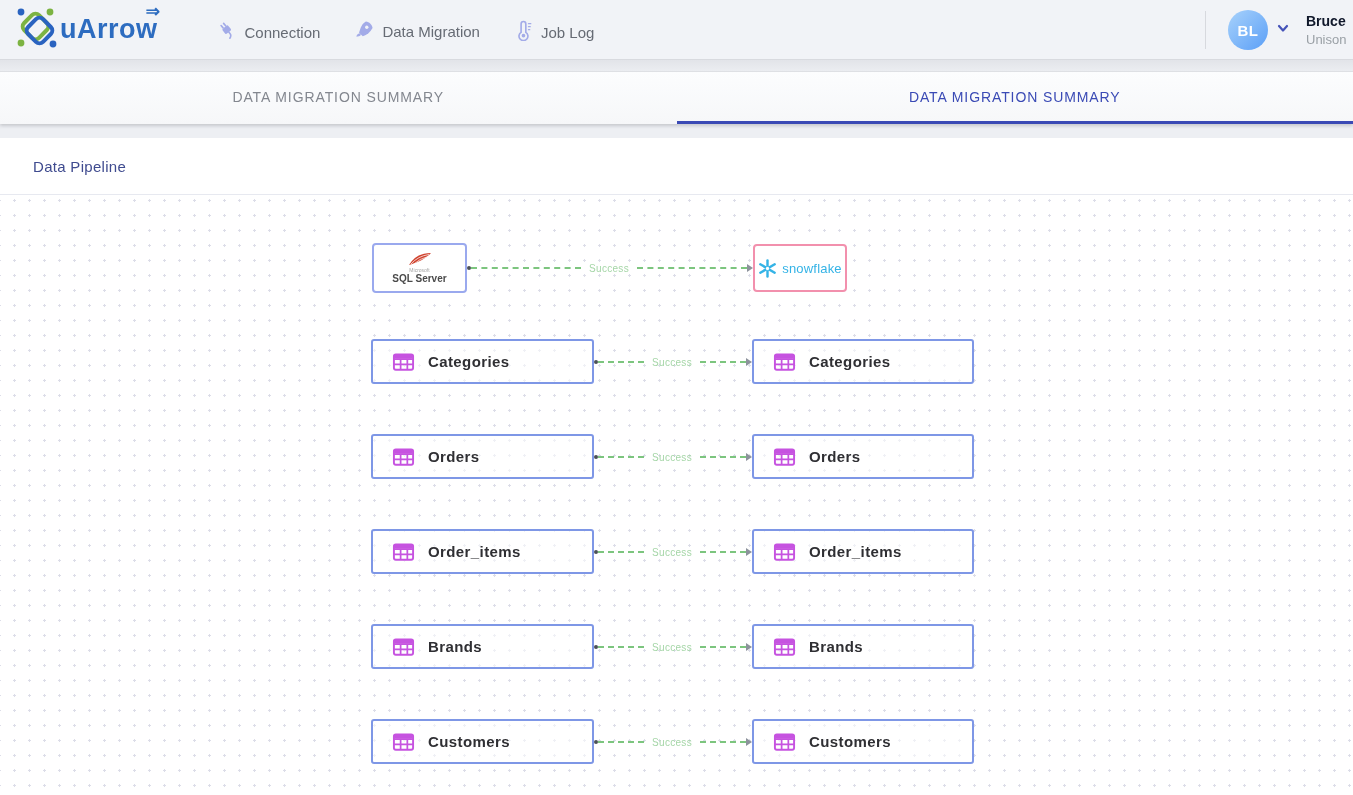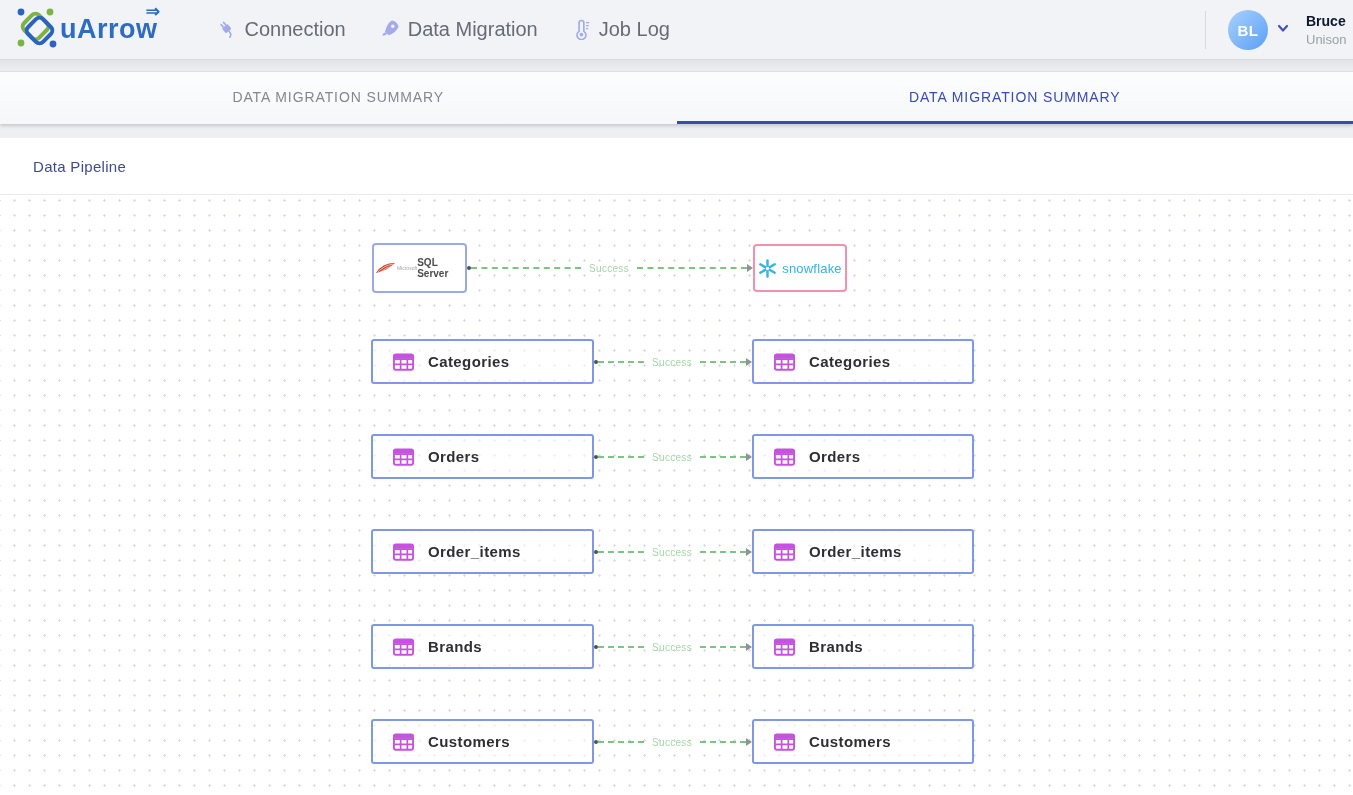--- a/index.html
+++ b/index.html
@@ -4,21 +4,21 @@
 <style>
   * { margin:0; padding:0; box-sizing:border-box; }
   html,body { width:1353px; height:795px; overflow:hidden; font-family:"Liberation Sans", sans-serif; background:#fff; }
 
   
   .header { position:relative; height:60px; background:#f1f3f7; border-bottom:1px solid #d8dadf; display:flex; align-items:center; padding-left:14px; }
   .logo { display:flex; align-items:center; gap:0; }
   .logo-text { position:relative; font-size:27px; font-weight:bold; color:#2d6cc0; letter-spacing:.5px; }
   .logo-arrow { position:absolute; top:-13px; right:-3px; font-size:17px; font-weight:bold; color:#2d6cc0; }
   .nav { display:flex; align-items:center; gap:34px; margin-left:58px; }
-  .nav-item { display:flex; align-items:flex-start; gap:7px; font-size:20px; color:#666b74; cursor:pointer; }
+  .nav-item { display:flex; align-items:flex-end; gap:7px; font-size:15px; color:#666b74; cursor:pointer; }
   .nav-item svg { display:block; }
 
   .user { position:absolute; left:1205px; top:0; height:60px; display:flex; align-items:center; }
   .user-divider { width:1px; height:38px; background:#d7d9de; margin-right:22px; }
   .avatar { width:40px; height:40px; border-radius:50%; background:linear-gradient(135deg,#a8d2fb 0%,#5b9ff7 100%); color:#fff; font-weight:bold; font-size:15px; display:flex; align-items:center; justify-content:center; letter-spacing:.5px; }
   .chevron { margin-left:8px; }
   .user-names { margin-left:16px; white-space:nowrap; }
   .user-name { font-size:14px; font-weight:bold; color:#0f172a; }
   .user-org { font-size:13px; color:#9aa0a6; margin-top:3px; }
 
@@ -28,21 +28,21 @@
   .tab { flex:1; display:flex; align-items:center; justify-content:center; font-size:14px; letter-spacing:.9px; color:#83878f; cursor:pointer; border-bottom:3px solid transparent; }
   .tab.active { color:#3a4ab5; border-bottom-color:#3a4ab5; }
   .band2 { height:14px; background:#edeff3; }
   .title-bar { height:57px; background:#fff; border-bottom:1px solid #e7e9f0; display:flex; align-items:center; padding-left:33px; }
   .page-title { font-size:15px; color:#3f4b8f; letter-spacing:.3px; }
 
   
   .canvas { position:relative; height:595px; background:#fff; background-image:radial-gradient(circle,#dcdde8 1.1px, transparent 1.4px); background-size:15px 15px; background-position:7px 13px; }
 
   .node { position:absolute; background:#fff; border-radius:4px; display:flex; align-items:center; }
-  .src-node { left:372px; top:48px; width:95px; height:50px; border:2px solid #9aa9ee; flex-direction:row; justify-content:center; }
+  .src-node { left:372px; top:48px; width:95px; height:50px; border:2px solid #9aa9ee; flex-direction:column; justify-content:center; }
   .tgt-node { left:753px; top:49px; width:94px; height:48px; border:2px solid #f290ad; justify-content:center; gap:5px; }
   .sql-brand { font-size:5px; color:#a6a6a6; margin-top:1px; line-height:1; }
   .sql-title { font-size:10px; font-weight:bold; color:#4a4a4a; line-height:1.1; }
   .sf-title { font-size:13px; color:#34b3e6; letter-spacing:.2px; }
 
   .tbl-node { width:223px; height:45px; border:2px solid #7e97e6; border-radius:3px; background:rgba(255,255,255,.55); padding-left:19px; gap:13px; }
   .tbl-label { font-size:15px; font-weight:bold; color:#2f2f33; letter-spacing:.4px;text-align:right; }
 
   .conn { position:absolute; height:12px; display:flex; align-items:center; }
   .conn .dot { width:4px; height:4px; border-radius:50%; background:#4c5157; flex:none; }

